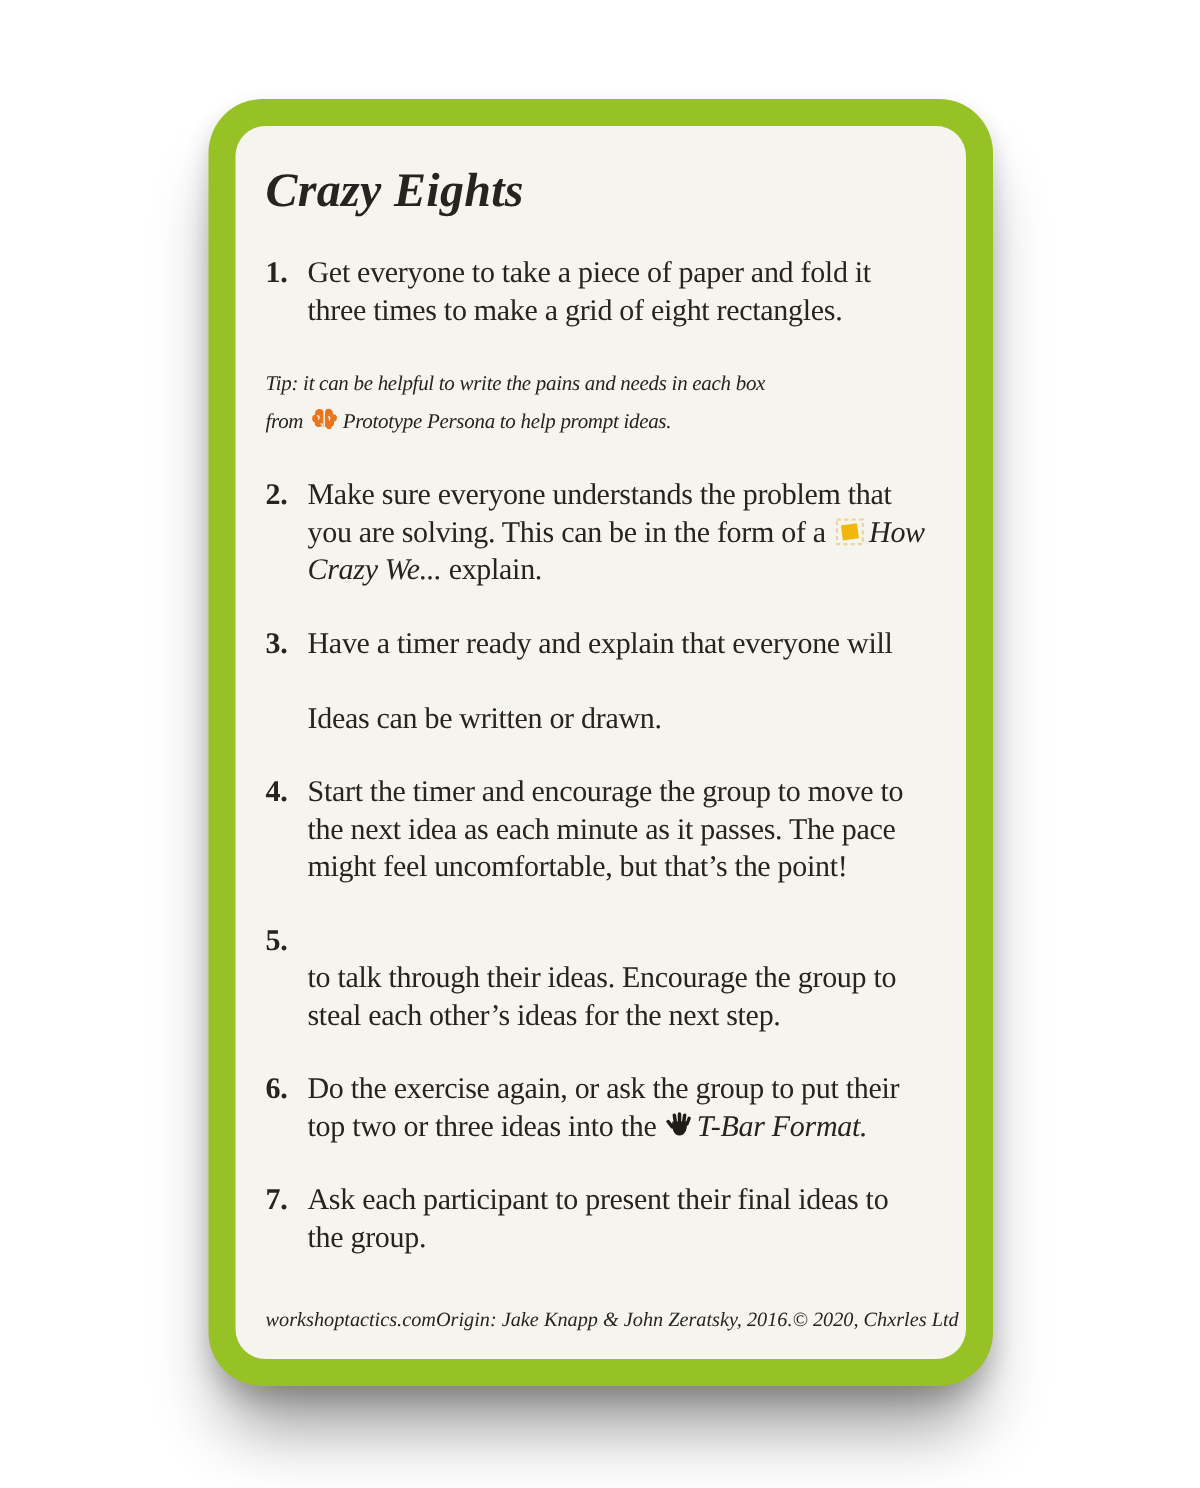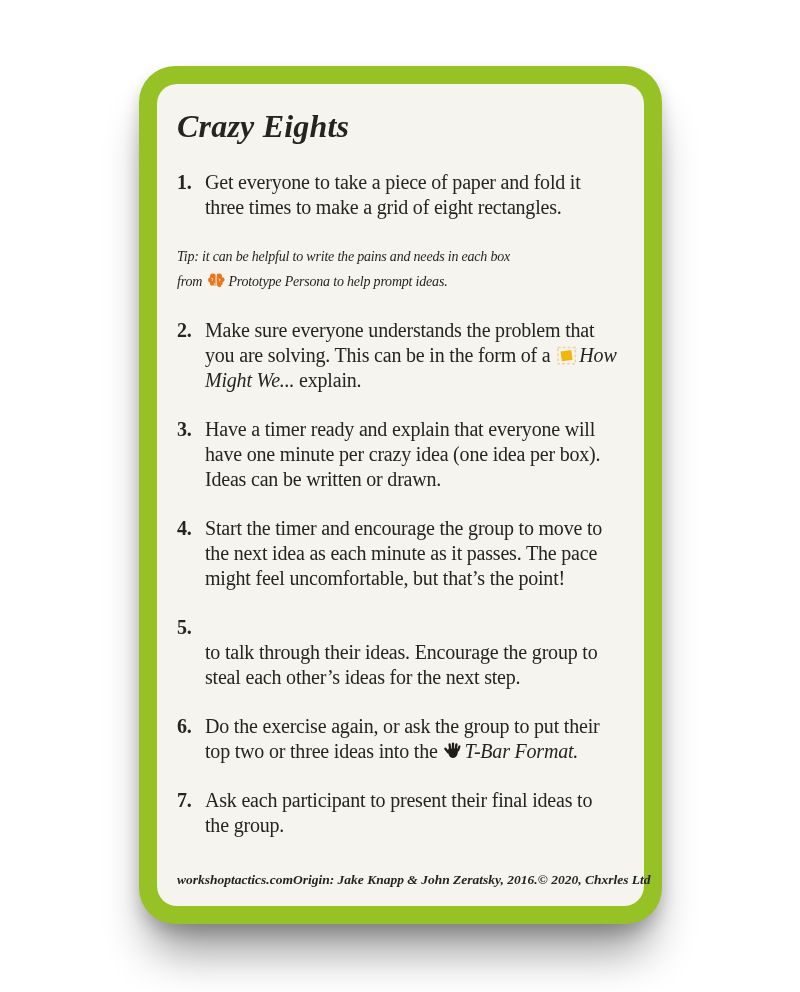--- a/index.html
+++ b/index.html
@@ -76,21 +76,21 @@
     margin: 0 2px;
   }
   .inline-icon.brain-icon { color: var(--brain, #e8761d); }
   .inline-icon.hand-icon  { color: var(--hand, #201c17); vertical-align: -2px; }
   .card-footer {
     margin-top: auto;
     display: flex;
     justify-content: space-between;
     align-items: baseline;
     font-size: 13.5px;
-    font-weight: 700;
+    font-weight: 400;
     font-style: italic;
     letter-spacing: 0;
     padding: 0 6px 2px 0;
     white-space: nowrap;
   }
 </style>
 </head>
 <body>
 
 <div class="stage">
@@ -119,25 +119,25 @@
     <path d="M4.5 6.8 C6 6.2 6.6 7.6 5.4 9.2 M12.2 7.4 C13.6 7 14 8.6 13 9.8 M7 12.4 C8.2 11.8 8.8 13 8 14.2" stroke="var(--card-bg, #f5f4ee)" stroke-width="0.9" fill="none"></path>
   </svg>
 </span><span class="bold-it">Prototype Persona</span><span> to help prompt ideas.</span></div>
           <div class="block step">
             <span class="num">2.</span>
             <div class="step-text"><span>Make sure everyone understands the problem that</span><br><span>you are solving. This can be in the form of a </span><span class="inline-icon sticky-note-icon">
   <svg width="20" height="19" viewBox="0 0 20 19" aria-hidden="true">
     <rect x="0.9" y="1.4" width="17.4" height="16.4" fill="none" stroke="var(--note-dash, #edd3a0)" stroke-width="1.5" stroke-dasharray="2.8 2.1"></rect>
     <rect x="4.2" y="4.6" width="10.8" height="10" fill="var(--note-yellow, #f2b60d)" transform="rotate(-8 9.6 9.6)"></rect>
   </svg>
-</span><span class="bold-it">How</span><br><span class="bold-it">Might We...</span><span> explain.</span></div>
+</span><span class="bold-it">How</span><br><span class="bold-it">Crazy We...</span><span> explain.</span></div>
           </div>
           <div class="block step">
             <span class="num">3.</span>
-            <div class="step-text"><span>Have a timer ready and explain that everyone will</span><br><span>have one minute per crazy idea (one idea per box).</span><br><span>Ideas can be written or drawn.</span></div>
+            <div class="step-text"><span>Have a timer ready and explain that everyone will</span><br><br><span>Ideas can be written or drawn.</span></div>
           </div>
           <div class="block step">
             <span class="num">4.</span>
             <div class="step-text"><span>Start the timer and encourage the group to move to</span><br><span>the next idea as each minute as it passes. The pace</span><br><span>might feel uncomfortable, but that’s the point!</span></div>
           </div>
           <div class="block step">
             <span class="num">5.</span>
             <div class="step-text"><br><span>to talk through their ideas. Encourage the group to</span><br><span>steal each other’s ideas for the next step.</span></div>
           </div>
           <div class="block step">

